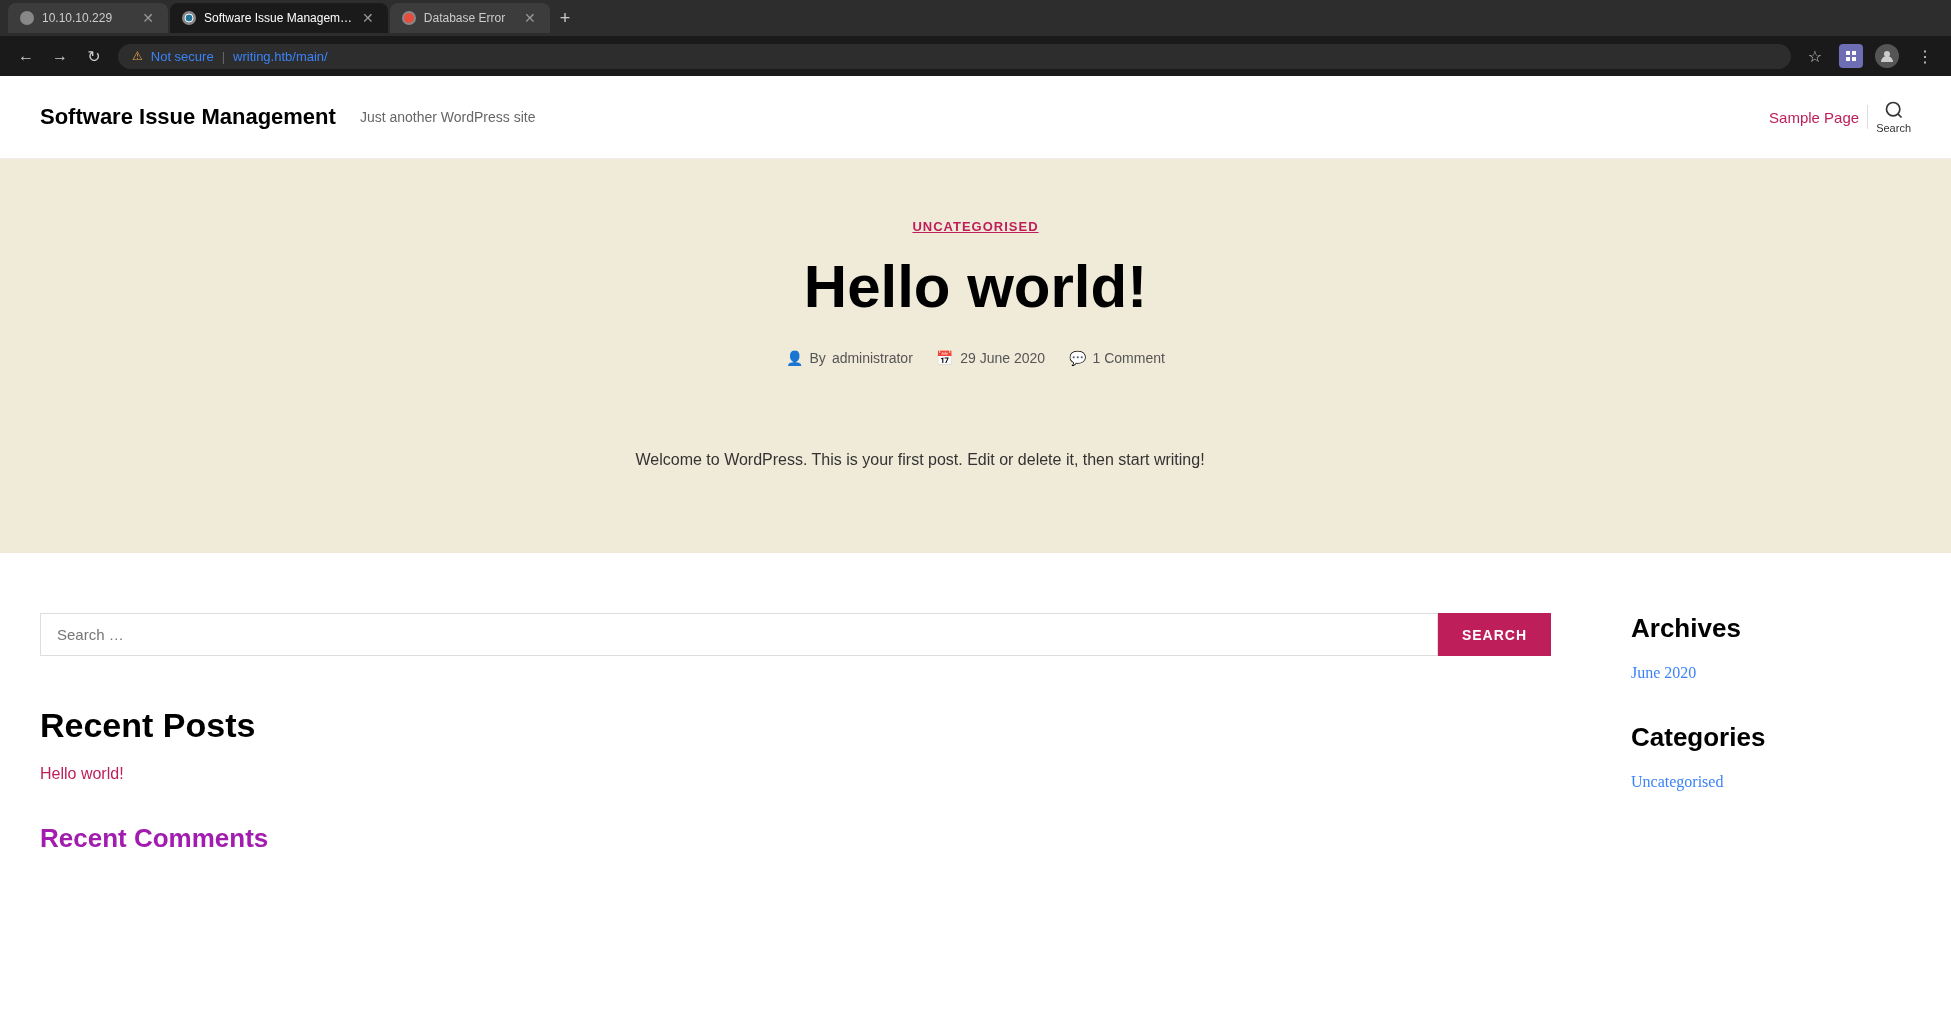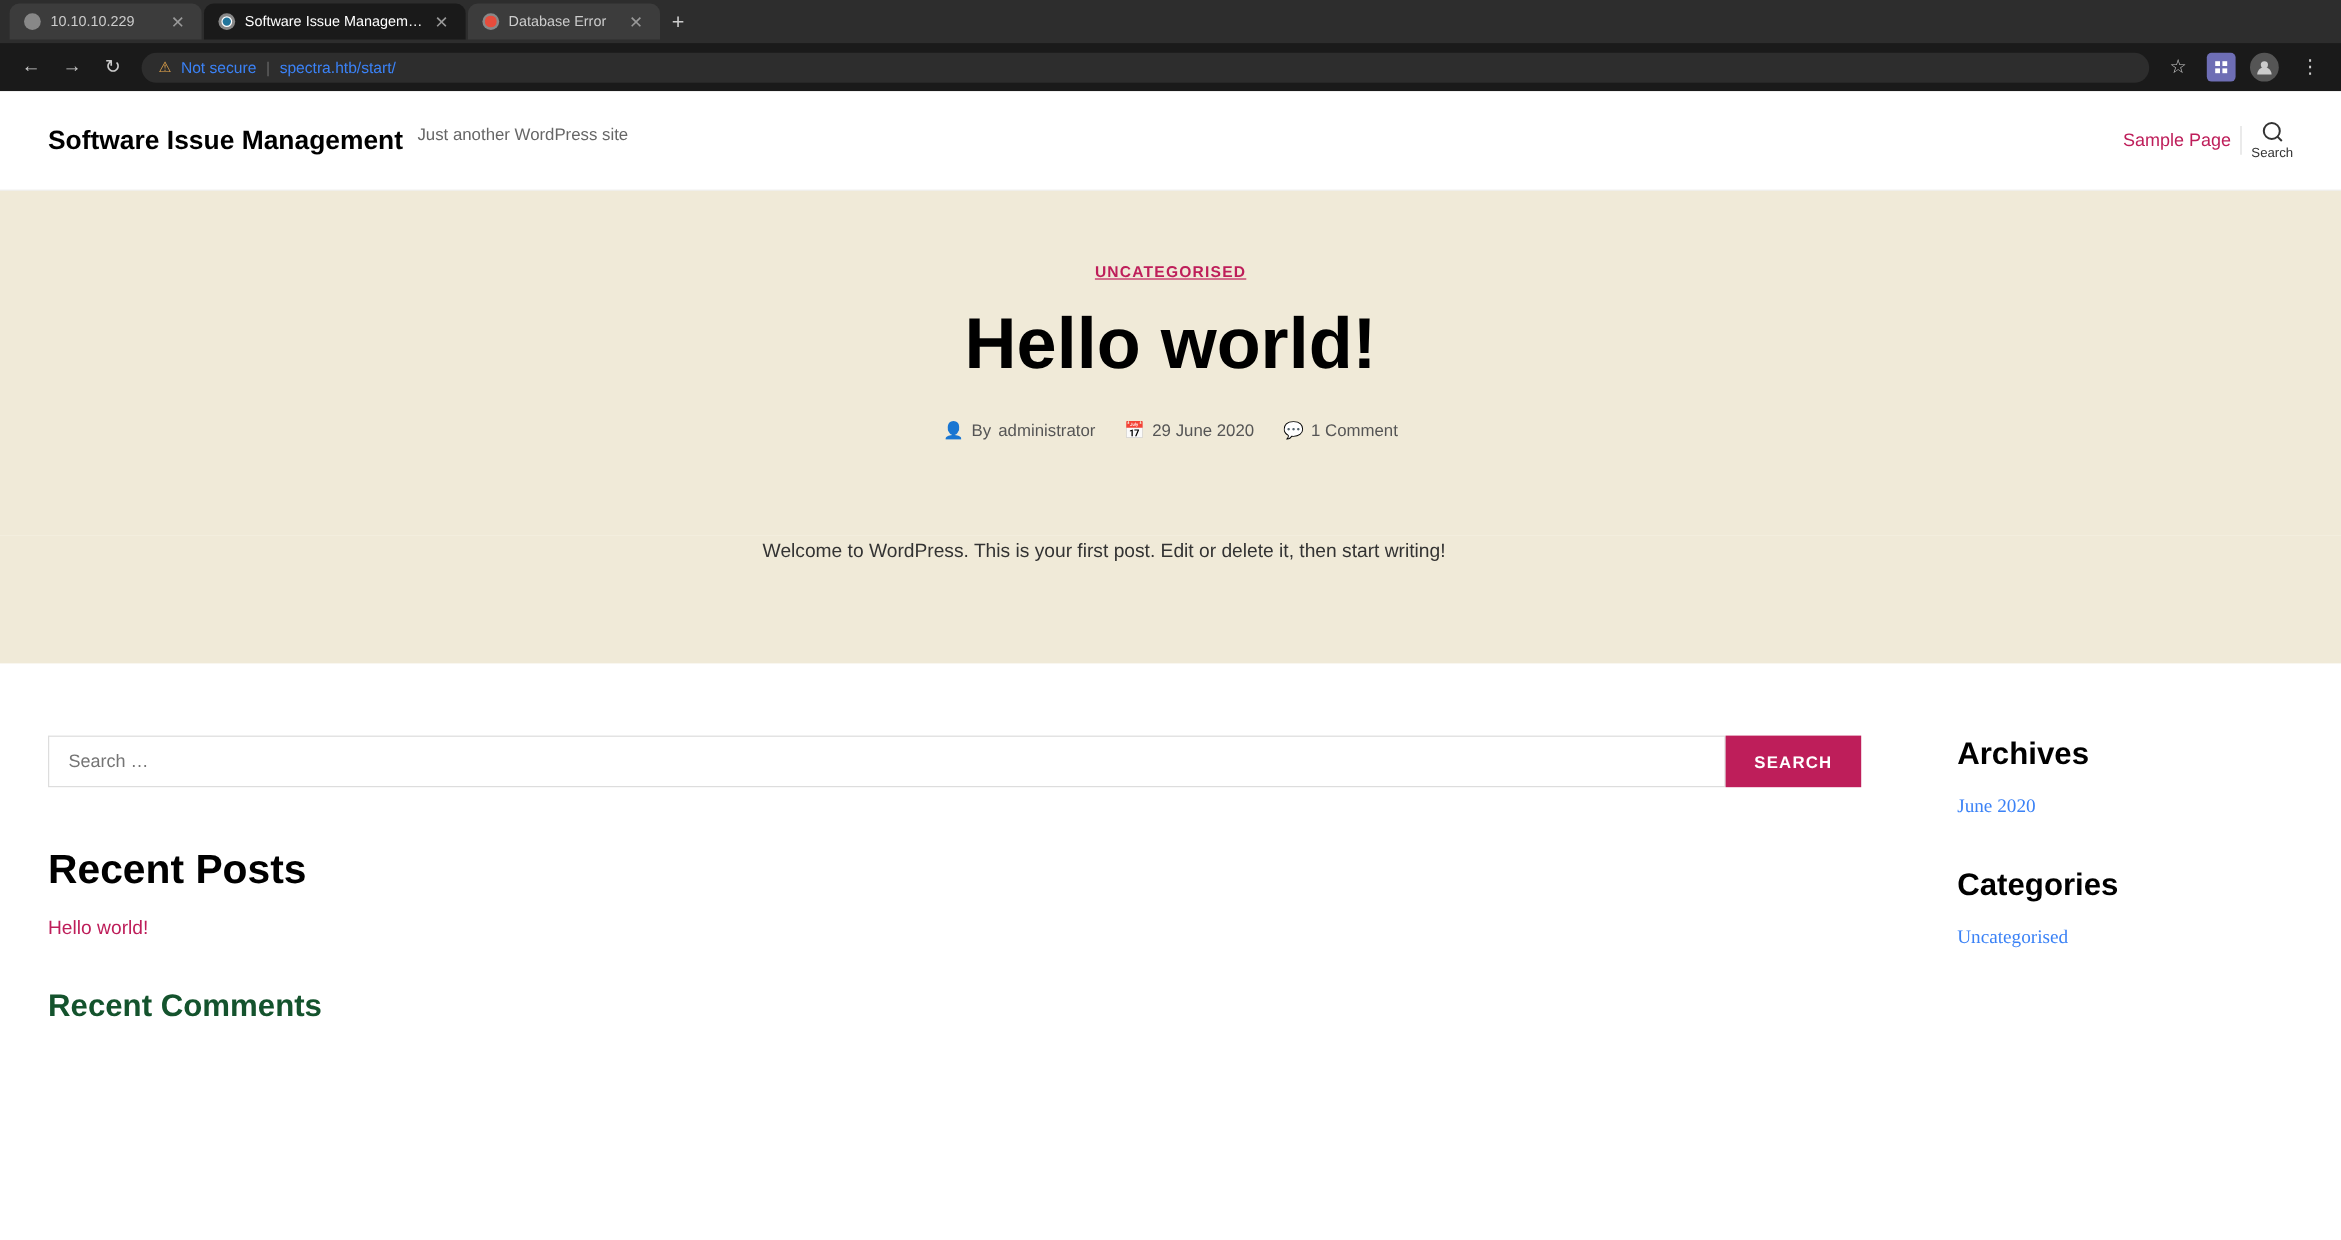--- a/index.html
+++ b/index.html
@@ -138,22 +138,22 @@
     .site-header {
       display: flex;
       align-items: center;
       justify-content: space-between;
       padding: 24px 40px;
       border-bottom: 1px solid #eee;
       background: #fff;
     }
     .site-title-area {
       display: flex;
-      align-items: flex-start;
-      gap: 12px;
+      align-items: center;
+      gap: 24px;
     }
     .site-title {
       font-size: 22px;
       font-weight: 700;
       color: #000;
     }
     .site-tagline {
       font-size: 14px;
       color: #666;
     }
@@ -284,21 +284,21 @@
       color: #be1e5a;
       cursor: pointer;
       display: block;
       margin-bottom: 10px;
     }
 
     
     .section-title {
       font-size: 26px;
       font-weight: 700;
-      color: #14532d;
+      color: #a21caf;
       margin-bottom: 20px;
       margin-top: 40px;
     }
 
     
     .sidebar-widget-title {
       font-size: 26px;
       font-weight: 700;
       color: #000;
       margin-bottom: 20px;
@@ -357,21 +357,21 @@
   <div class="address-bar">
     <div class="nav-buttons">
       <div class="nav-btn">←</div>
       <div class="nav-btn">→</div>
       <div class="nav-btn">↻</div>
     </div>
     <div class="url-bar">
       <span class="security-icon">⚠</span>
       <span class="url-text">Not secure</span>
       <span style="color:#666; font-size:13px;">|</span>
-      <span class="url-text">spectra.htb/start/</span>
+      <span class="url-text">writing.htb/main/</span>
     </div>
     <div class="toolbar-right">
       <div class="toolbar-icon">☆</div>
       <div class="toolbar-icon extensions-icon">
         <svg width="14" height="14" viewBox="0 0 14 14" fill="white">
             <rect x="2" y="2" width="4" height="4"></rect>
             <rect x="8" y="2" width="4" height="4"></rect>
             <rect x="2" y="8" width="4" height="4"></rect>
             <rect x="8" y="8" width="4" height="4"></rect>
           </svg>

